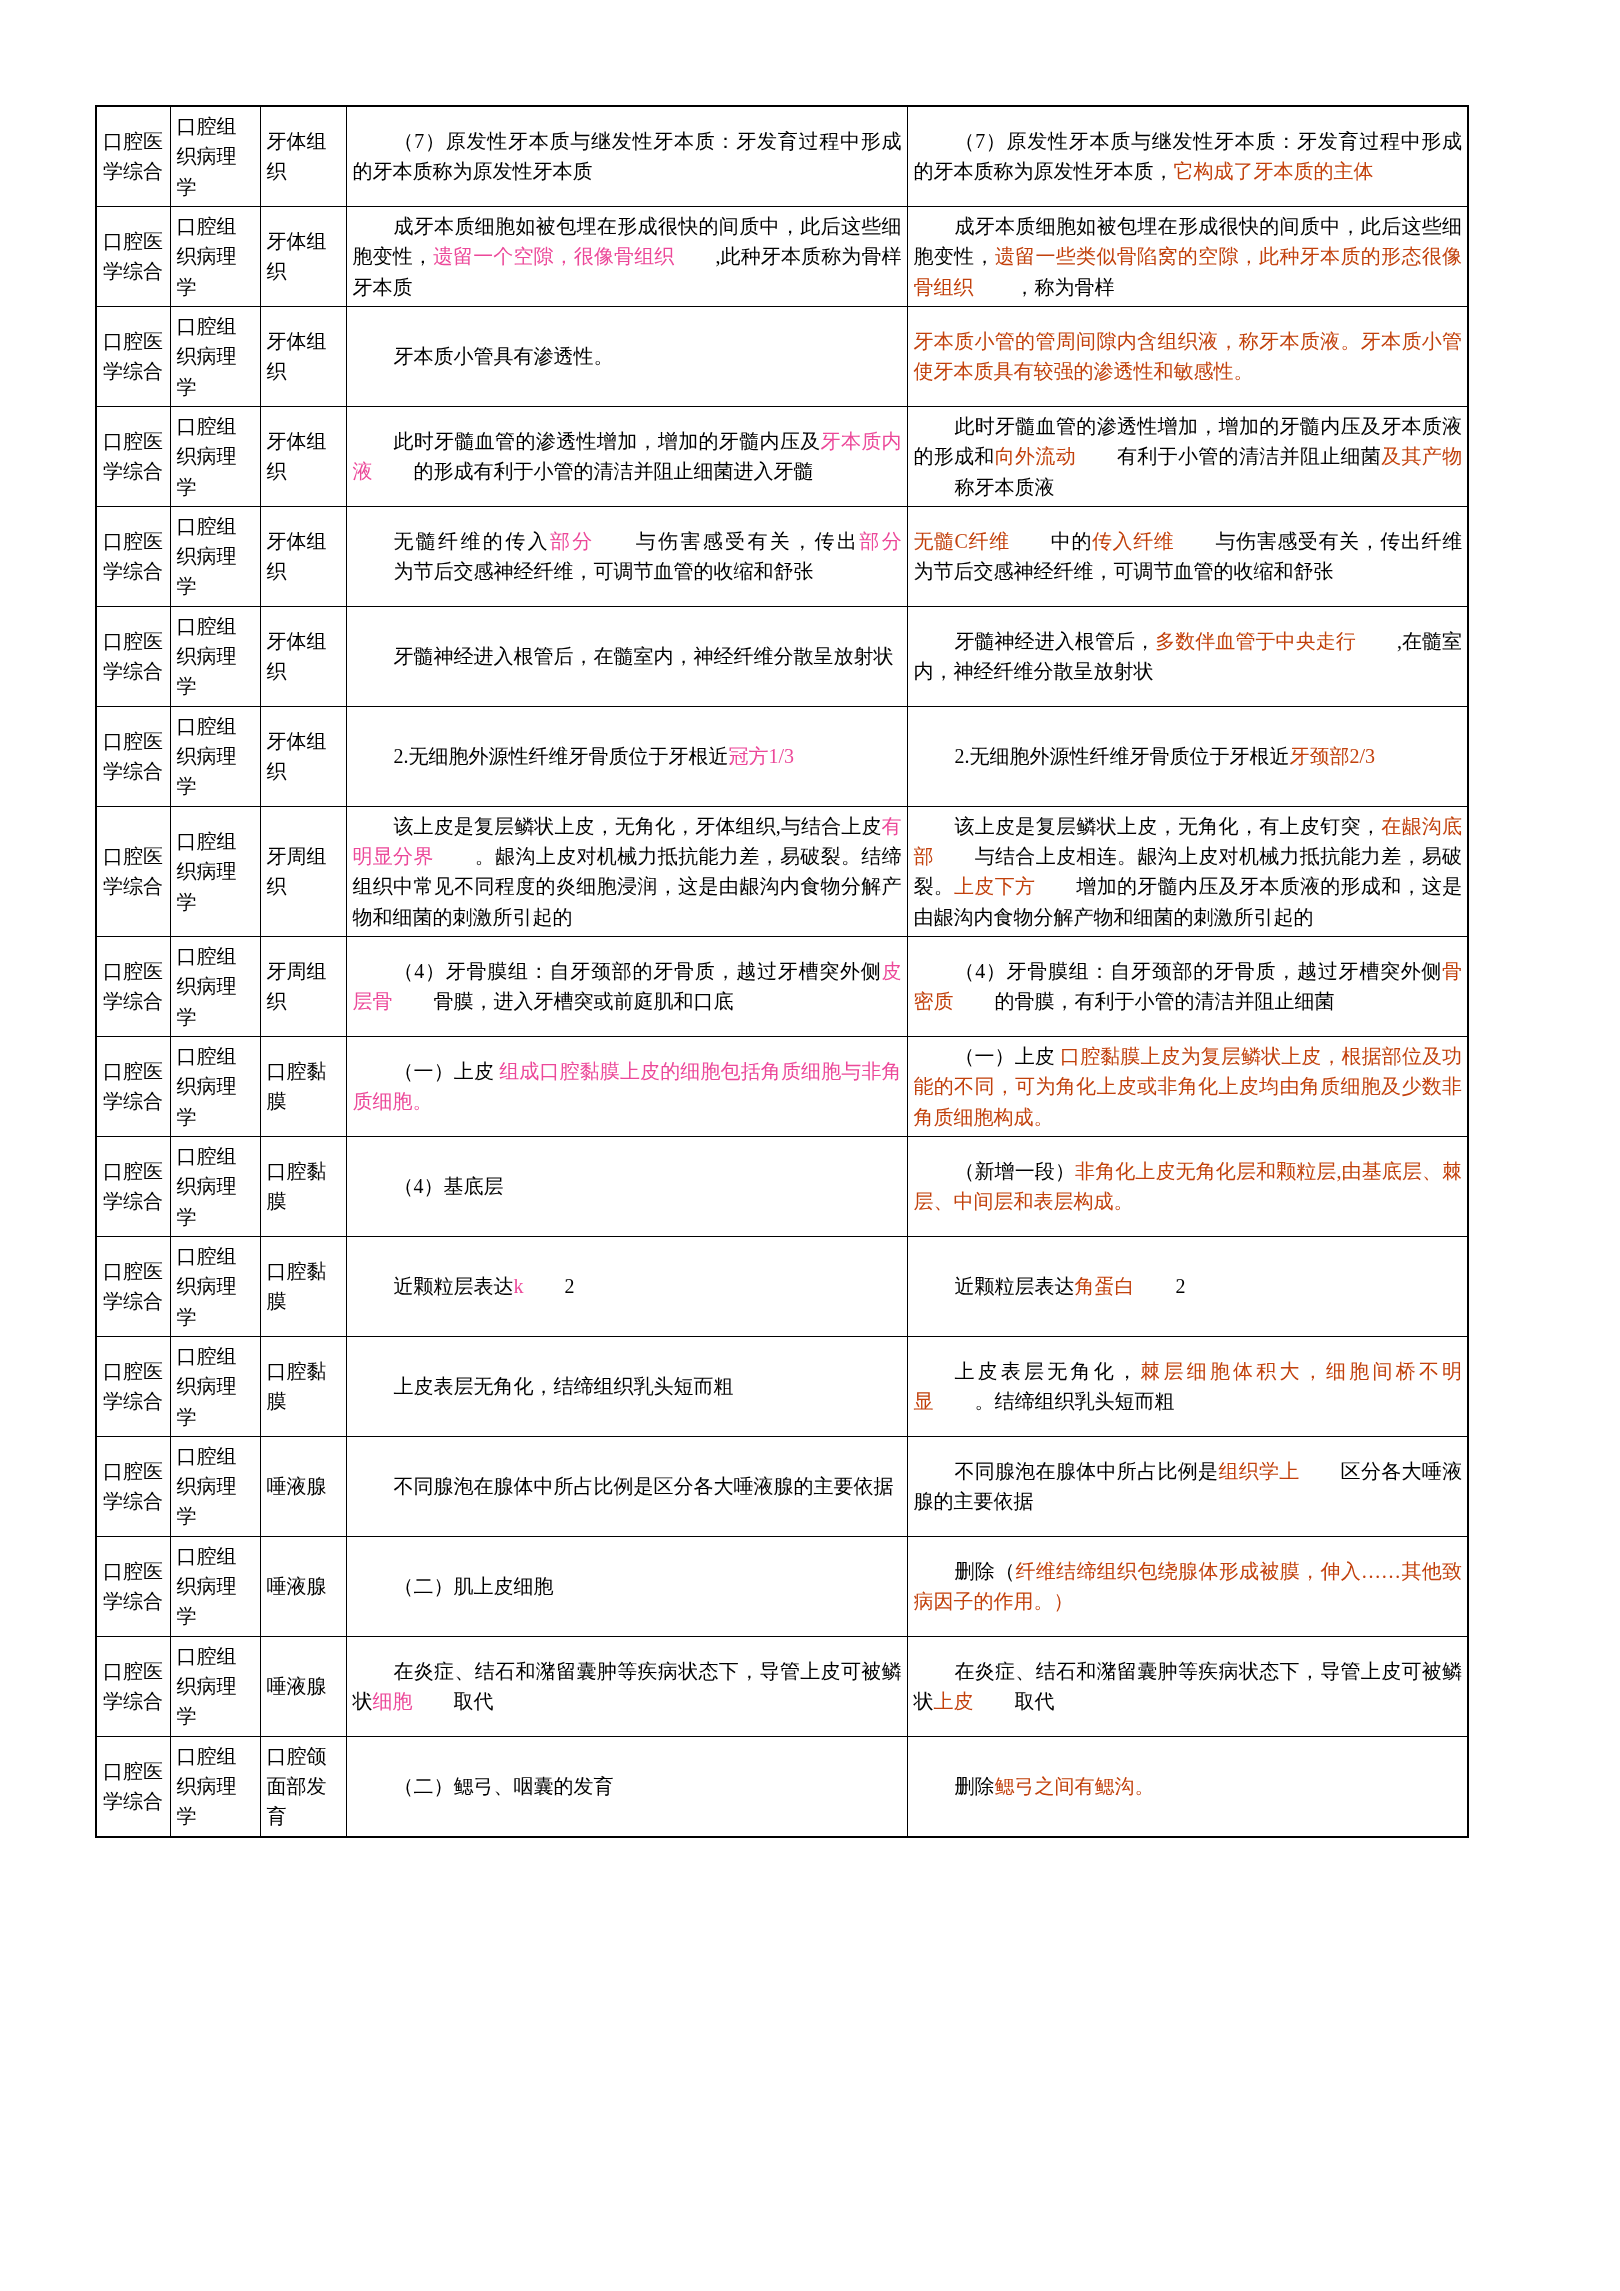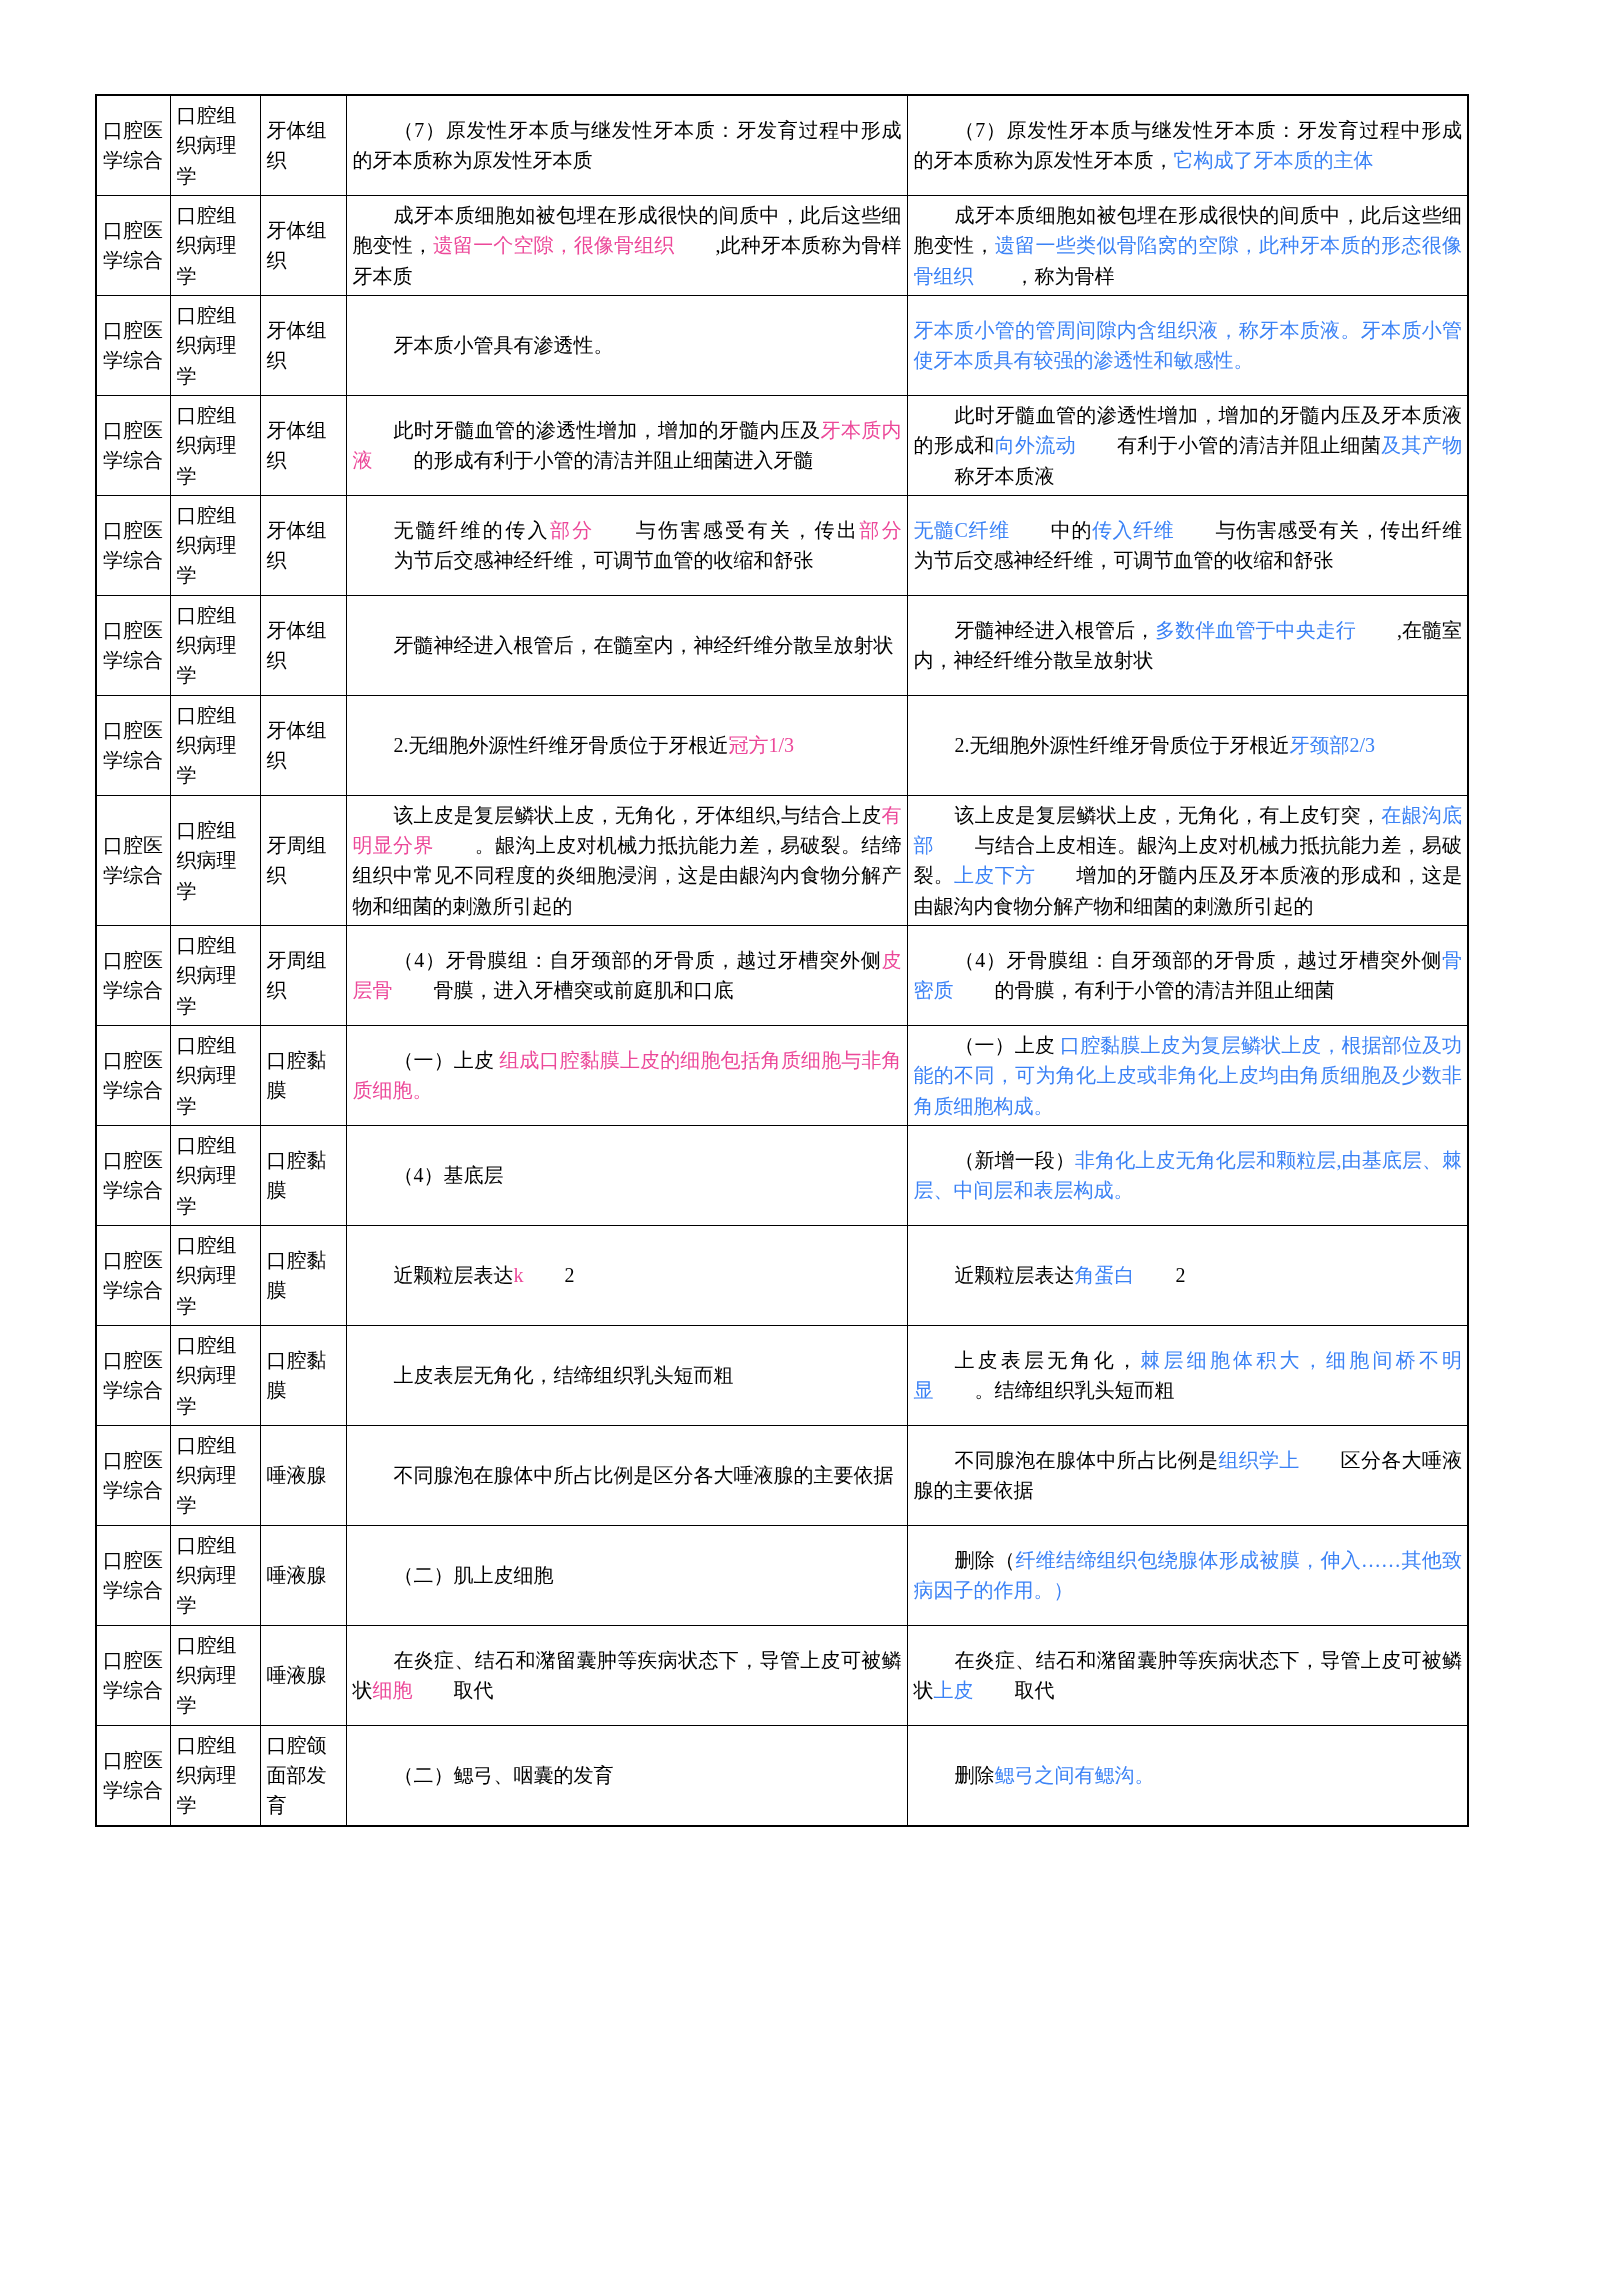--- a/index.html
+++ b/index.html
@@ -11,21 +11,21 @@
     width: 1620px;
     height: 2292px;
     background: #ffffff;
     position: relative;
     box-sizing: border-box;
     font-family: "Liberation Serif", "DejaVu Serif", serif;
   }
   .table-wrap {
     position: absolute;
     left: 95px;
-    top: 94px;
+    top: 105px;
     width: 1372px;
     border-radius: 28px;
   }
   table.cmp {
     border-collapse: collapse;
     table-layout: fixed;
     width: 1372px;
     border: 2px solid #000;
   }
   table.cmp td {
@@ -47,21 +47,21 @@
 
   td.subj, td.book, td.topic {
     text-align: left;
     white-space: normal;
   }
   td.old, td.new {
     text-align: justify;
     text-align-last: left;
   }
   .blue { color: #ec4899; }
-  .red  { color: #3b82f6; }
+  .red  { color: #c2410c; }
   .blk  { color: #000000; margin-left: 41px; }
 
   
   table.cmp tr > td { border-top: 1.6px solid #000; border-bottom: 1.6px solid #000; }
   table.cmp tr > td { border-left: 1.6px solid #000; border-right: 1.6px solid #000; }
 </style>
 </head>
 <body>
 
 <div class="page">

